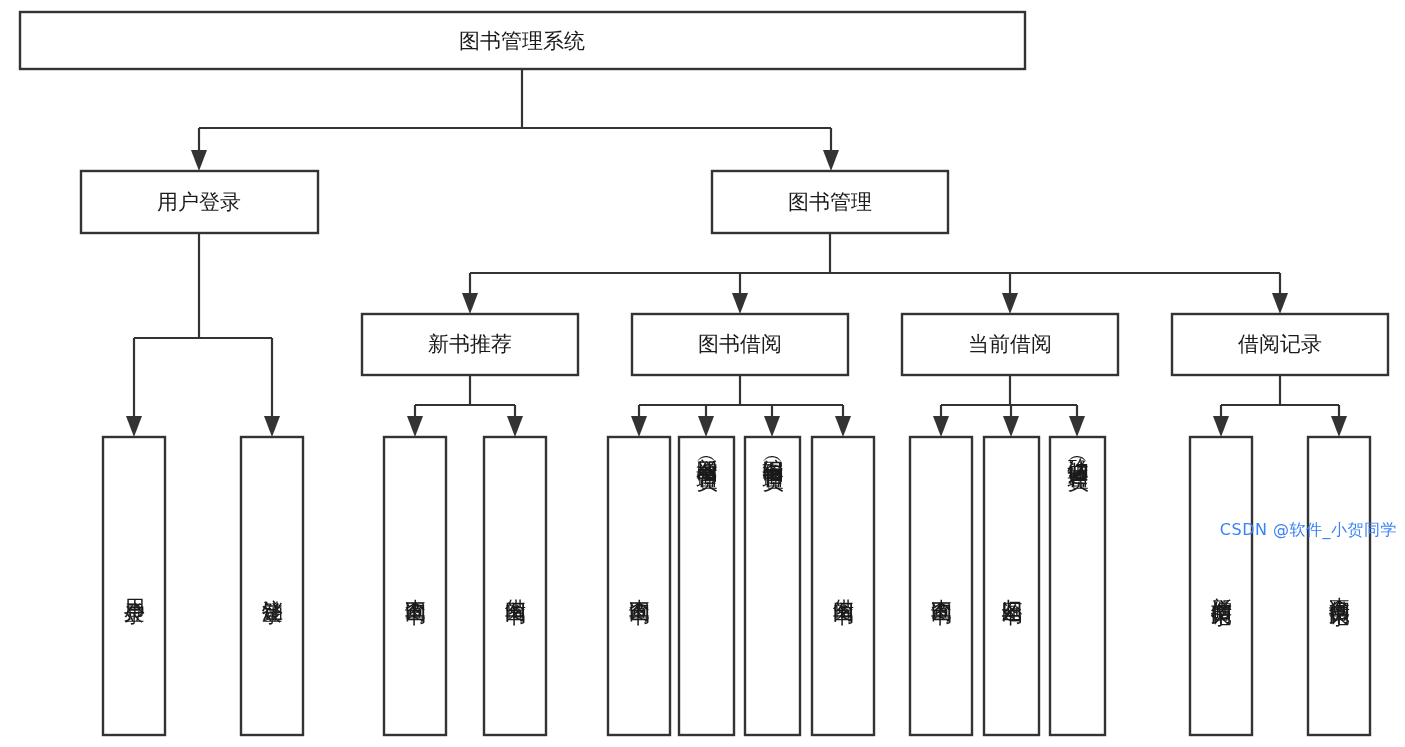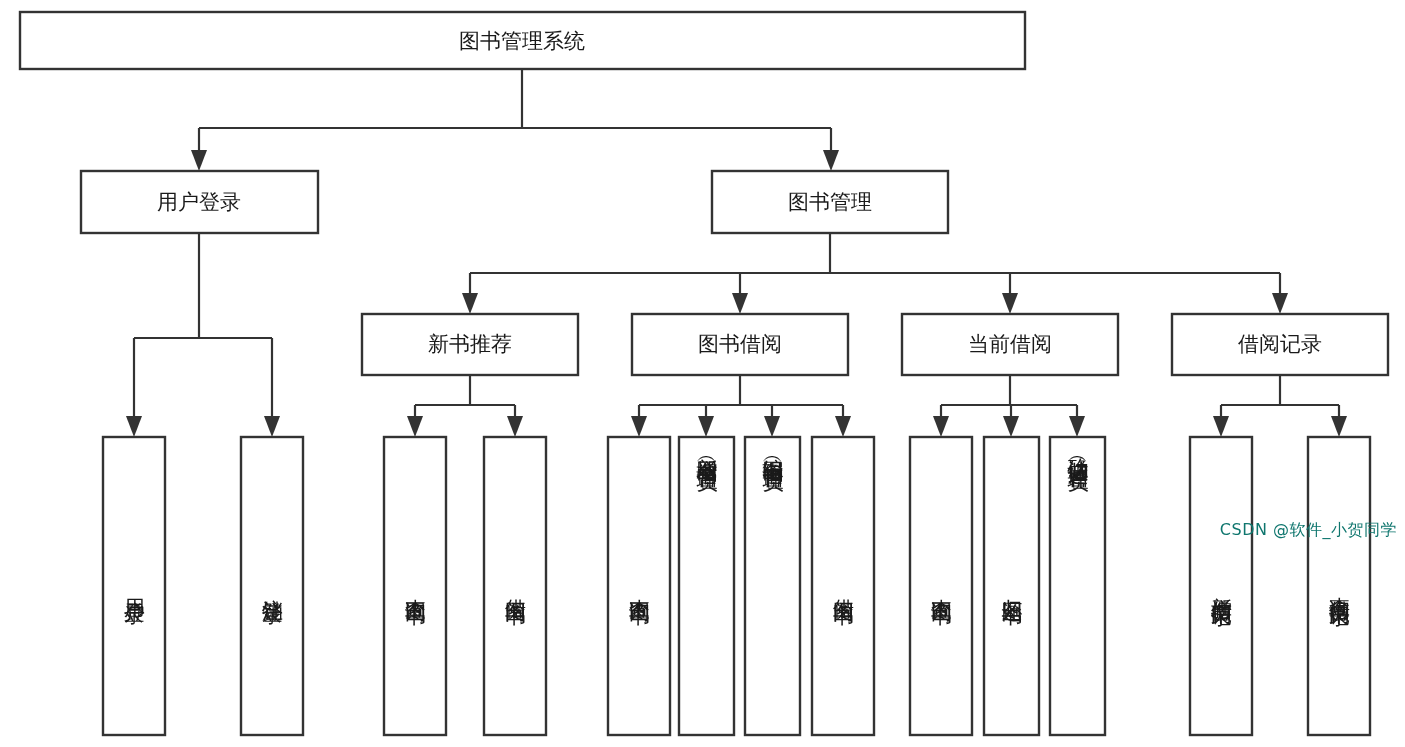--- a/index.html
+++ b/index.html
@@ -65,21 +65,21 @@
     color: #1a1a1a;
     white-space: nowrap;
     text-align: center;
   }
   .watermark {
     position: absolute;
     right: 8px;
     bottom: 6px;
     font-family: "DejaVu Sans", "Liberation Sans", sans-serif;
     font-size: 16px;
-    color: #0f766e;
+    color: #3b82f6;
     letter-spacing: 0.5px;
     white-space: nowrap;
     pointer-events: none;
   }
 </style>
 </head>
 <body>
 
 <div id="diagram-root">
 

